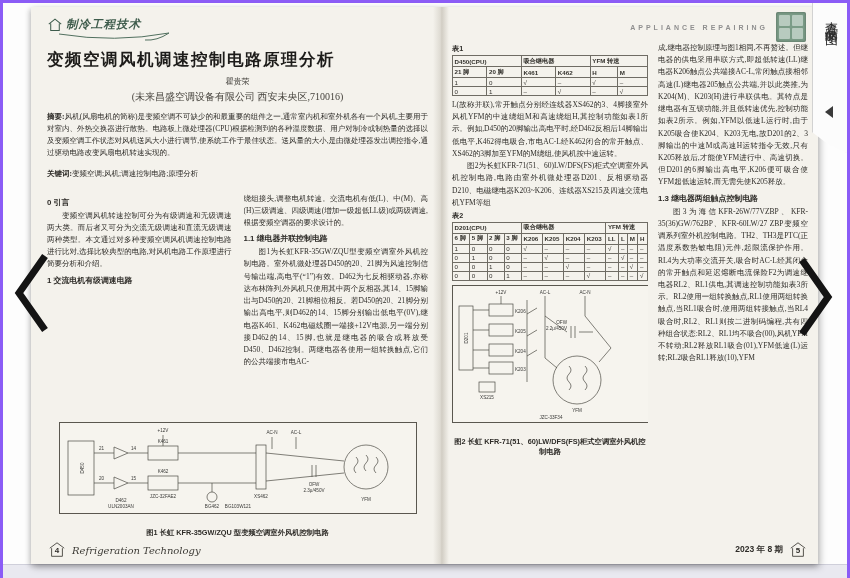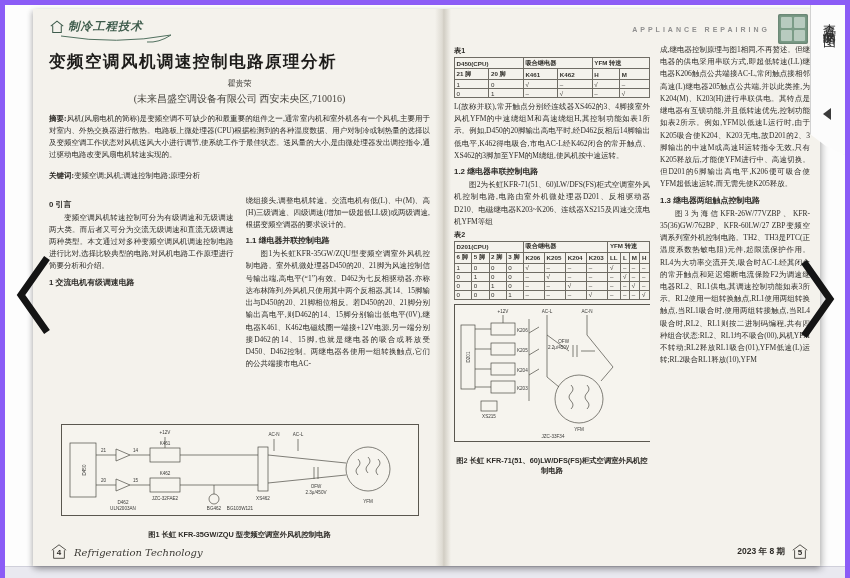--- a/index.html
+++ b/index.html
@@ -1,18 +1,18 @@
 <!DOCTYPE html>
 <html><head>
 <meta charset="utf-8">
 <style>
   html,body{margin:0;padding:0;}
   body{width:850px;height:578px;overflow:hidden;position:relative;background:#ffffff;
        font-family:"Liberation Sans",sans-serif;}
-  .viewer{position:absolute;inset:0;border:5px solid #8b5cf6;box-sizing:border-box;background:#fdfdfd;}
+  .viewer{position:absolute;inset:0;border:3px solid #8b5cf6;box-sizing:border-box;background:#fdfdfd;}
   .bottom-strip{position:absolute;left:0;right:0;top:561px;height:17px;background:#e9e9f0;border-top:1px solid #cfcfda;}
   
   .spread{position:absolute;left:28px;top:4px;width:787px;height:557px;display:flex;
           background:#f4f2ec;box-shadow:2px 3px 7px rgba(0,0,0,.28),-2px 2px 5px rgba(0,0,0,.15);}
   .fold{position:absolute;left:402px;top:0;width:16px;height:100%;pointer-events:none;
         background:linear-gradient(90deg,rgba(0,0,0,0) 0%,rgba(110,100,80,.16) 45%,rgba(110,100,80,.26) 55%,rgba(0,0,0,0) 100%);}
   .page{box-sizing:border-box;color:#2e2c28;position:relative;display:flex;flex-direction:column;}
   .page-left{width:409px;padding:6px 12px 4px 16px;}
   .page-right{width:378px;padding:5px 10px 4px 12px;}
   
@@ -221,21 +221,20 @@
                   <td>0</td>
                   <td>1</td>
                   <td>–</td>
                   <td>√</td>
                   <td>–</td>
                   <td>√</td>
                 </tr>
               </tbody>
             </table>
           <p class="p" style="margin-top:3px;">L(故称并联),常开触点分别经连线器XS462的3、4脚接室外风机YFM的中速绕组M和高速绕组H,其控制功能如表1所示。例如,D450的20脚输出高电平时,经D462反相后14脚输出低电平,K462得电吸合,市电AC-L经K462闭合的常开触点、XS462的3脚加至YFM的M绕组,使风机按中速运转。</p>
-          <div class="h">1.2 继电器串联控制电路</div>
           <p class="p ind">图2为长虹KFR-71(51、60)LW/DFS(FS)柜式空调室外风机控制电路,电路由室外机微处理器D201、反相驱动器D210、电磁继电器K203~K206、连线器XS215及四速交流电机YFM等组</p>
           <div class="tlabel">表2</div>
           <table class="dt">
               <thead>
                 <tr>
                   <th colspan="4">D201(CPU)</th>
                   <th colspan="4">吸合继电器</th>
                   <th colspan="4">YFM 转速</th>
                 </tr>
                 <tr>

